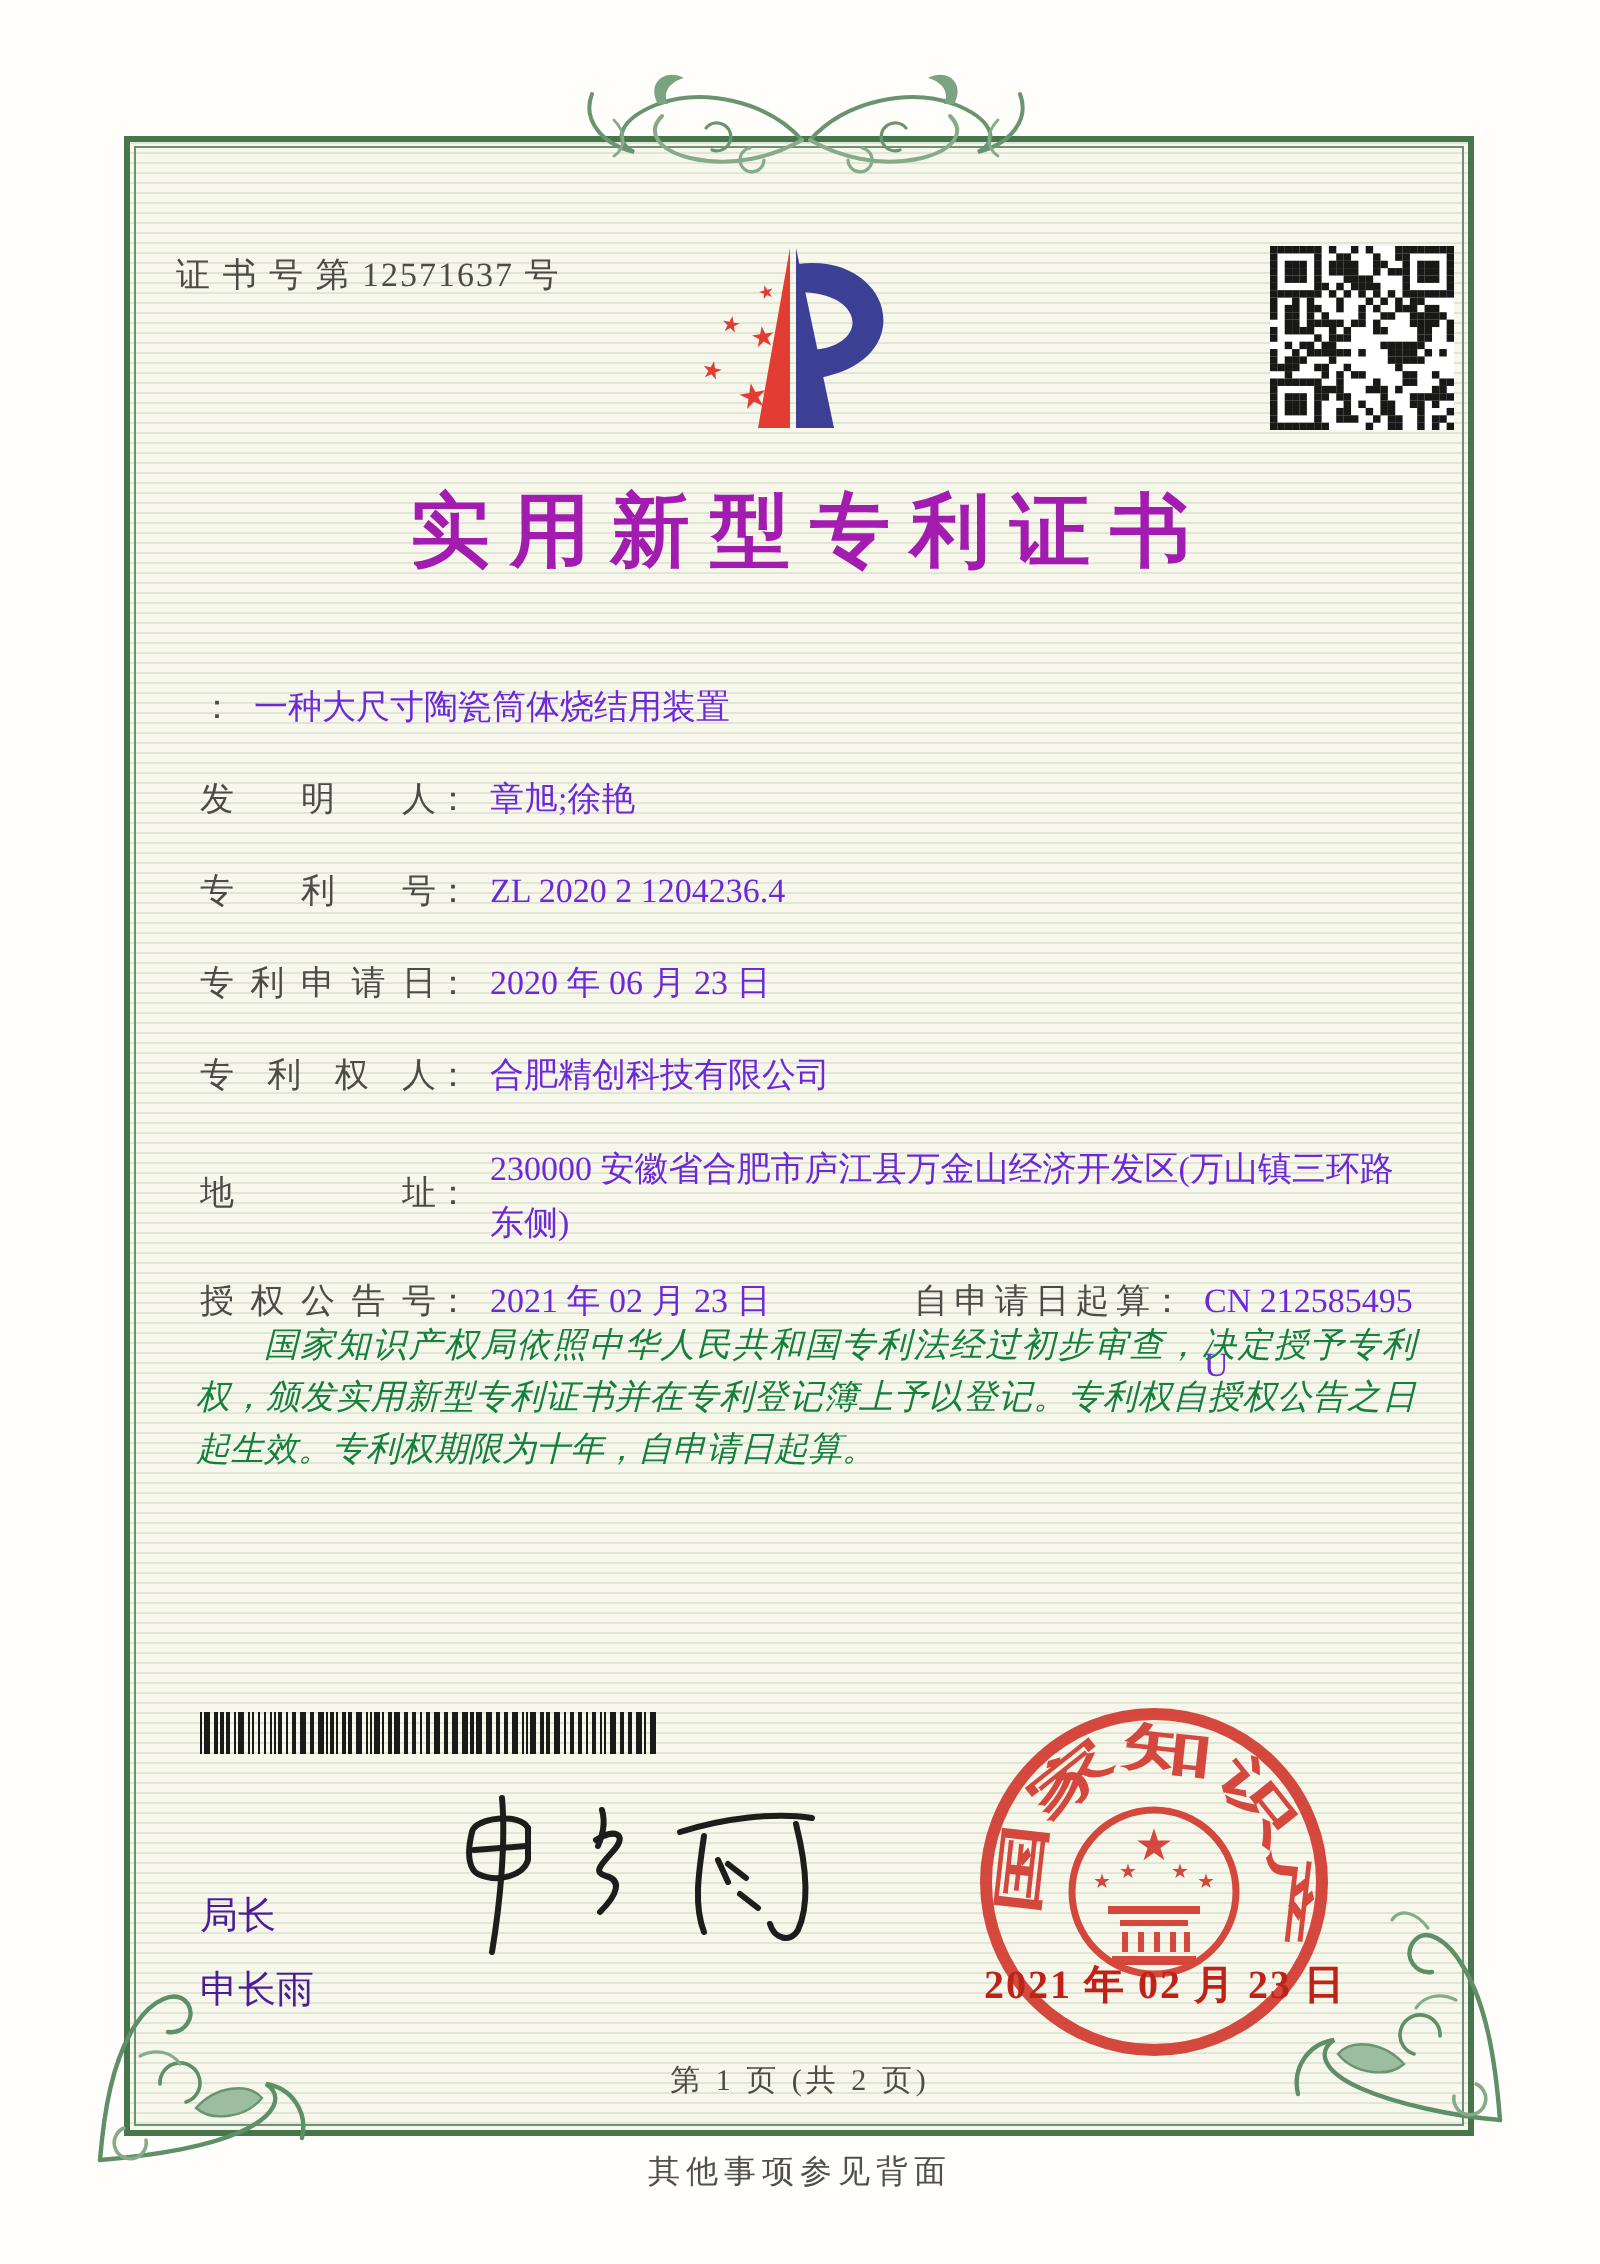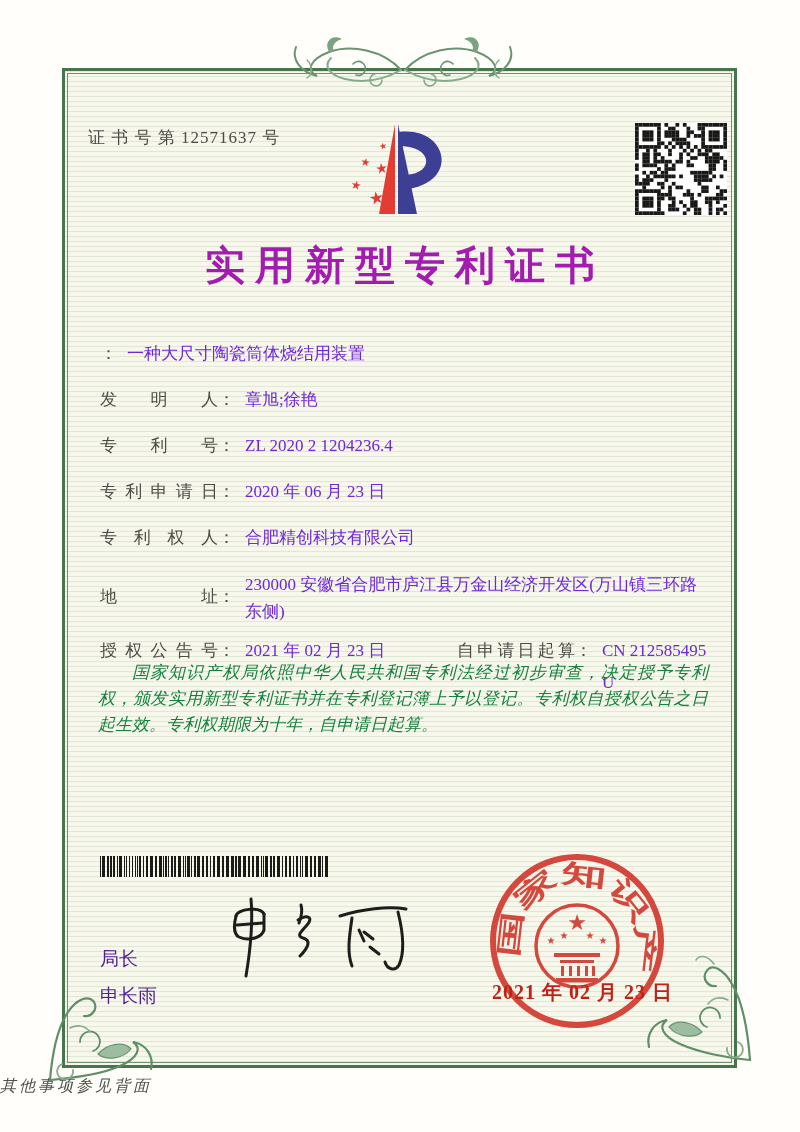--- a/index.html
+++ b/index.html
@@ -50,22 +50,22 @@
   .director{left:100px;top:940px;font-size:19px;color:#4c1d95;line-height:37px;
     font-family:"Liberation Sans","DejaVu Sans",sans-serif;}
   .sig{left:212px;top:876px;z-index:2;}
   .seal{left:482px;top:846px;z-index:3;opacity:.93;}
   .seal-date{
     left:492px;top:979px;z-index:4;font-size:20px;font-weight:bold;
     color:#bf2318;letter-spacing:1px;
   }
   .page-info{left:0;top:1031px;width:800px;text-align:center;font-size:15px;
     letter-spacing:2px;color:#4c4b45;}
-  .back-note{left:0;top:1076px;width:800px;font-size:16px;
-    font-style:italic;letter-spacing:3px;color:#514f48;}
+  .back-note{left:0;top:1076px;width:800px;text-align:center;font-size:16px;
+    letter-spacing:3px;color:#514f48;}
   .orn-top{left:283px;top:32px;z-index:1;}
   .orn-bl{left:40px;top:980px;z-index:1;}
   .orn-br{left:638px;top:948px;z-index:1;}
   .logo{left:332px;top:110px;}
   .qr{left:635px;top:123px;background:#ffffff;}
 </style>
 </head>
 <body>
 
 <div class="page">
@@ -568,20 +568,21 @@
         <rect x="95" y="120" width="3" height="10"></rect>
         <rect x="103" y="120" width="3" height="10"></rect>
         <rect x="110" y="120" width="3" height="10"></rect>
         <rect x="74" y="132" width="42" height="4.5"></rect>
       </g>
     </g>
   </svg>
 
   <div class="abs seal-date">2021 年 02 月 23 日</div>
 
+  <div class="abs page-info">第 1 页 (共 2 页)</div>
   <div class="abs back-note">其他事项参见背面</div>
 
   <svg class="abs orn-bl" width="120" height="110" viewBox="0 0 120 110">
     <g fill="none" stroke="#5f8f66" stroke-width="2.2" stroke-linecap="round">
       <path d="M10,100 C34,98 62,94 80,86 C98,78 102,68 93,62 C106,64 114,76 111,89"></path>
       <path d="M10,100 C12,76 16,50 28,32 C36,20 48,14 54,22 C58,29 52,37 44,36"></path>
       <path d="M40,62 a10,10 0 1 1 13,9" stroke-width="1.8"></path>
       <path d="M22,84 a8,8 0 1 0 11,6" stroke-width="1.8" stroke="#86ab8a"></path>
       <path d="M58,74 C68,63 84,61 91,69 C83,79 66,81 58,74 Z" fill="#9dbda0" stroke="#6a9470" stroke-width="1.2"></path>
       <path d="M30,48 C38,44 46,46 50,52" stroke="#86ab8a" stroke-width="1.6"></path>

